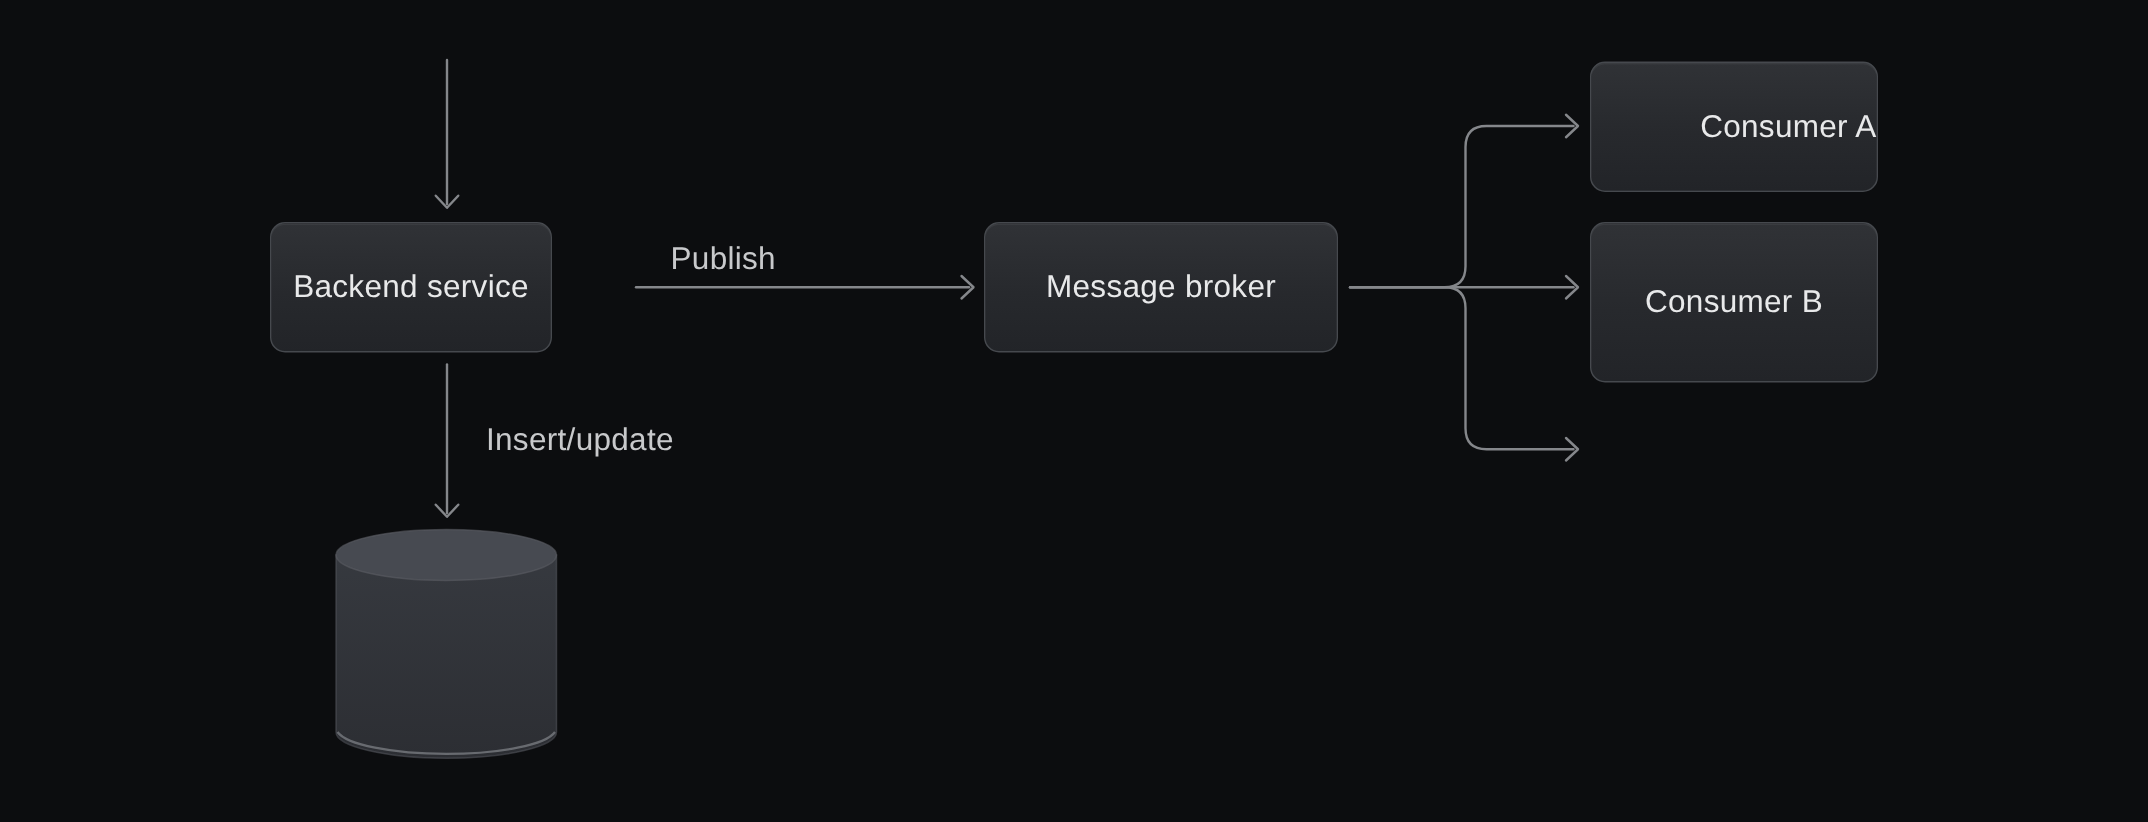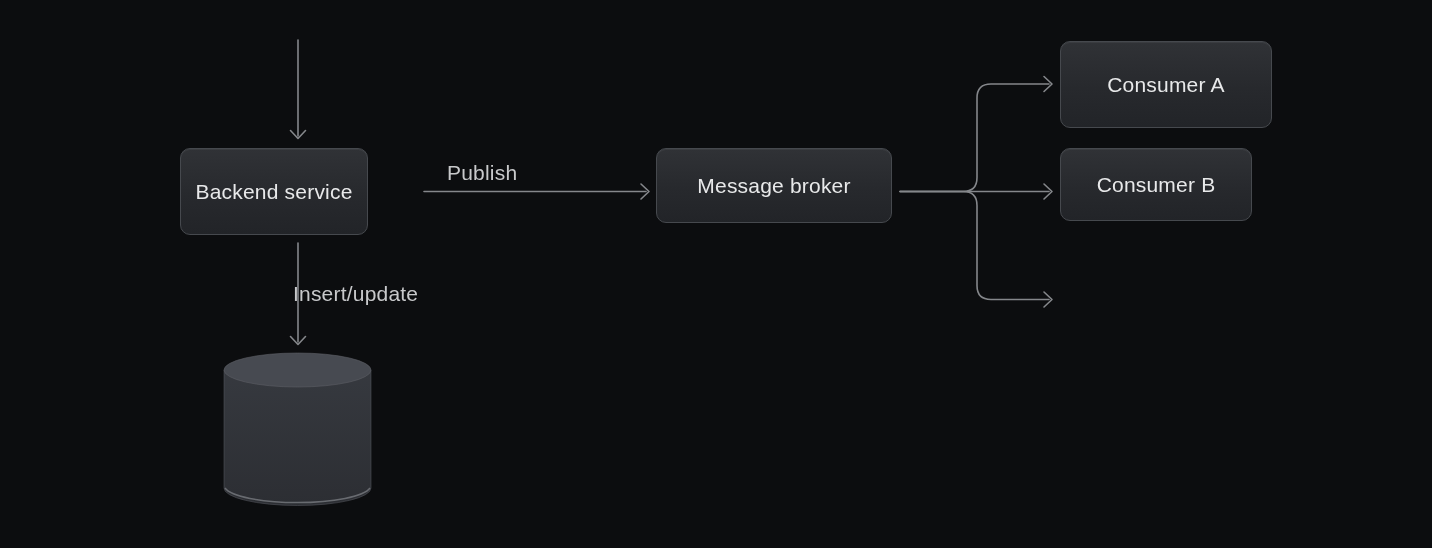--- a/index.html
+++ b/index.html
@@ -32,40 +32,40 @@
     background: linear-gradient(180deg, #303236 0%, #27292d 55%, #222428 100%);
     border: 1px solid #46494e;
     border-radius: 10px;
     box-shadow: inset 0 1px 0 rgba(255,255,255,0.05);
     color: #e8e9ea;
     font-size: 21px;
     letter-spacing: 0.2px;
     white-space: nowrap;
   }
   .node-backend   { left: 180px;  top: 148px; width: 188px; height: 87px; }
-  .node-broker    { left: 656px;  top: 148px; width: 236px; height: 75px; }
-  .node-consumer-a { left: 1060px; top: 41px;  width: 212px; height: 87px; }
-  .node-consumer-b { left: 1060px; top: 148px; width: 192px; height: 73px; }
+  .node-broker    { left: 656px;  top: 148px; width: 236px; height: 87px; }
+  .node-consumer-a { left: 1060px; top: 41px;  width: 192px; height: 87px; justify-content: flex-end; }
+  .node-consumer-b { left: 1060px; top: 148px; width: 192px; height: 107px; }
   .node-consumer-c { left: 1060px; top: 256px; width: 192px; height: 87px; }
   .edge-label {
     position: absolute;
     color: #c8c9cb;
     font-size: 21px;
     letter-spacing: 0.2px;
     line-height: 26px;
     white-space: nowrap;
   }
   .label-publish {
     left: 447px;
     top: 160px;
     width: 180px;
     text-align: left;
   }
   .label-insert-update {
-    left: 293px;
+    left: 324px;
     top: 281px;
     text-align: left;
   }
 </style>
 </head>
 <body>
 
 <div class="canvas">
 
   <svg class="edges-layer" width="1432" height="548" viewBox="0 0 1432 548" fill="none" xmlns="http://www.w3.org/2000/svg">

